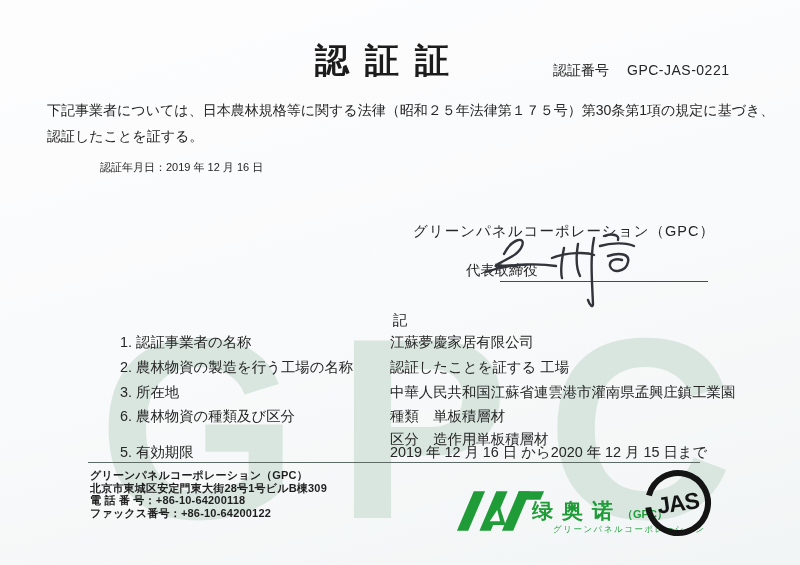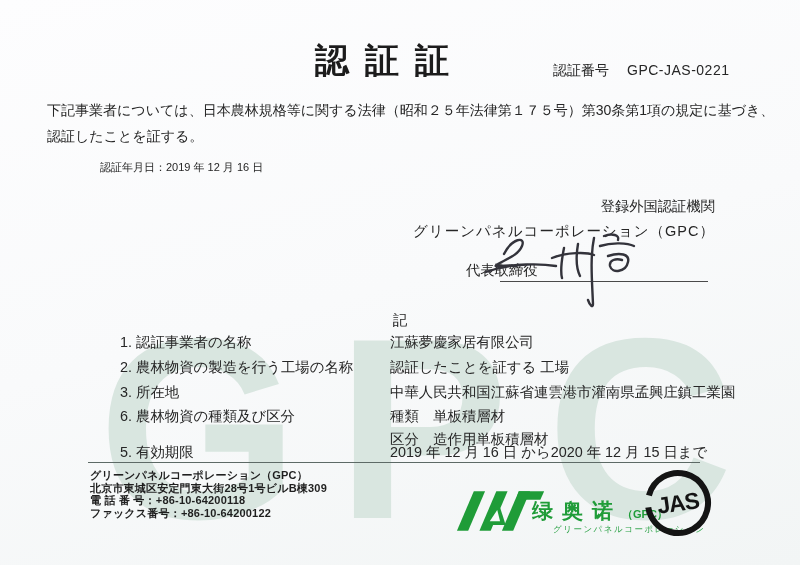--- a/index.html
+++ b/index.html
@@ -56,21 +56,20 @@
     <span>認証番号</span><span class="num">GPC-JAS-0221</span>
   </div>
 
   <div class="layer intro">
     <div>下記事業者については、日本農林規格等に関する法律（昭和２５年法律第１７５号）第30条第1項の規定に基づき、</div>
     <div>認証したことを証する。</div>
   </div>
 
   <div class="layer certdate">認証年月日：2019 年 12 月 16 日</div>
 
-  <div class="layer orgtype">登録外国認証機関</div>
   <div class="layer orgname">グリーンパネルコーポレーション（GPC）</div>
   <div class="layer signer">代表取締役</div>
   <div class="layer sig-underline"></div>
   <svg class="layer signature" width="210" height="86" viewBox="0 0 210 86">
     <g fill="none" stroke="#33333b" stroke-width="2.4" stroke-linecap="round">
       <path d="M52,26 C60,10 74,8 70,18 C66,28 52,32 46,36 C38,41 52,36 64,38"></path>
       <path d="M34,44 C60,34 92,36 104,38"></path>
       <path d="M112,20 C110,30 108,42 110,50"></path>
       <path d="M126,16 C124,28 124,40 128,48"></path>
       <path d="M100,30 C115,24 135,24 142,27"></path>

